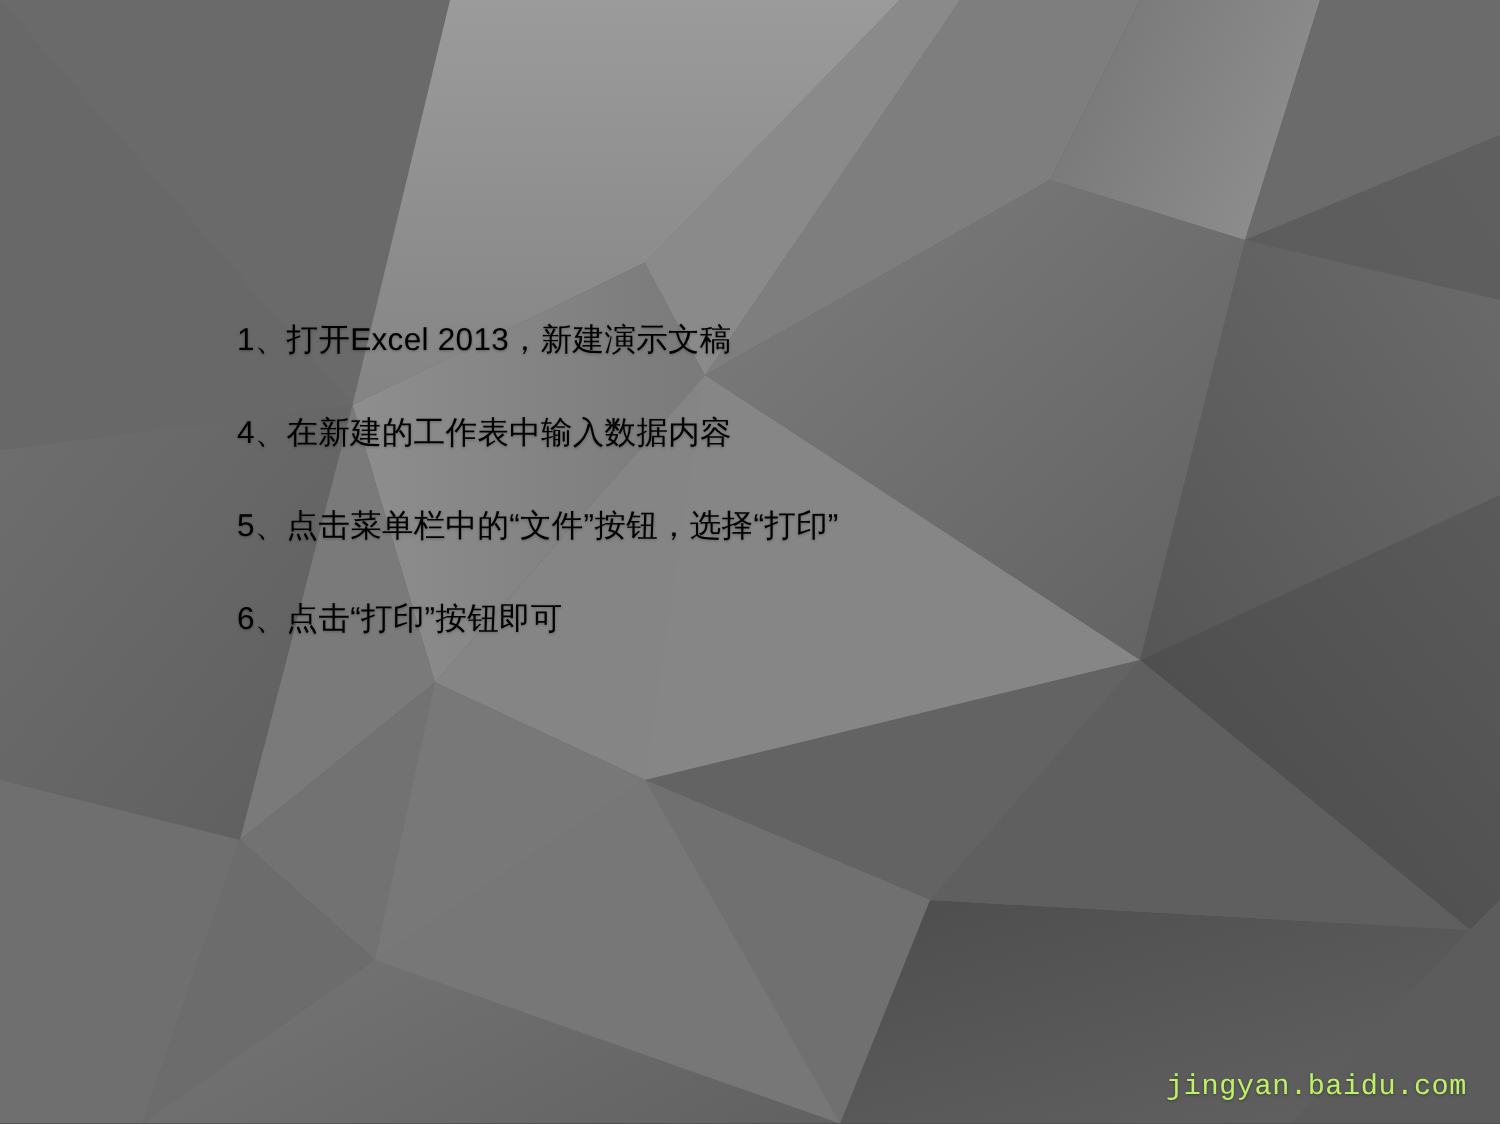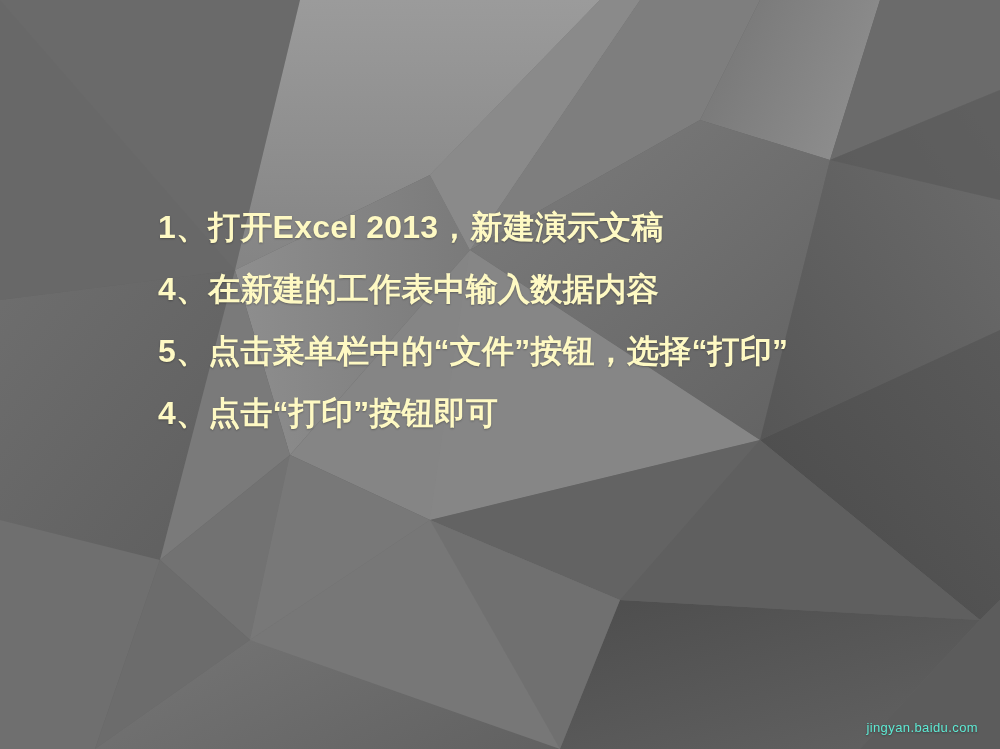--- a/index.html
+++ b/index.html
@@ -28,46 +28,46 @@
     width: 1000px;
     height: 749px;
   }
   .bullet-list {
     position: absolute;
     left: 158px;
     top: 196px;
     width: 800px;
   }
   .bullet-line {
-    color: #fef9c3;
-    font-size: 32px;
+    color: #000000;
+    font-size: 21px;
     line-height: 62px;
     letter-spacing: 0.2px;
     white-space: nowrap;
-    font-weight: 700;
+    font-weight: 400;
     text-shadow: 0 1px 2px rgba(0,0,0,0.28);
   }
   
   #watermark {
     position: absolute;
     right: 18px;
     bottom: 12px;
     width: 250px;
     height: 92px;
     opacity: 0.92;
   }
   #watermark svg { display: block; }
   .wm-url {
     position: absolute;
     right: 22px;
     bottom: 14px;
-    color: #5eead4;
-    font-size: 13px;
+    color: #bef264;
+    font-size: 19px;
     letter-spacing: 0.4px;
-    font-family: Liberation Sans, sans-serif;
+    font-family: Liberation Mono, monospace;
     text-shadow: 0 1px 2px rgba(0,0,0,0.35);
   }
 </style>
 </head>
 <body>
 
 <div id="slide">
 
   <svg id="bg-poly" viewBox="0 0 1000 749" preserveAspectRatio="none">
     <defs>
@@ -143,20 +143,20 @@
     <polygon points="0,0 235,270 0,300" fill="#676767" opacity="0.6"></polygon>
     <polygon points="830,160 1000,90 1000,200" fill="#5a5a5a" opacity="0.7"></polygon>
   </svg>
 
   <div id="content">
 
     <div class="bullet-list">
       <div class="bullet-line">1、打开Excel 2013，新建演示文稿</div>
       <div class="bullet-line">4、在新建的工作表中输入数据内容</div>
       <div class="bullet-line">5、点击菜单栏中的“文件”按钮，选择“打印”</div>
-      <div class="bullet-line">4、点击“打印”按钮即可</div>
+      <div class="bullet-line">6、点击“打印”按钮即可</div>
     </div>
 
 
     <div class="wm-url">jingyan.baidu.com</div>
 
   </div>
 </div>
 
 </body></html>

